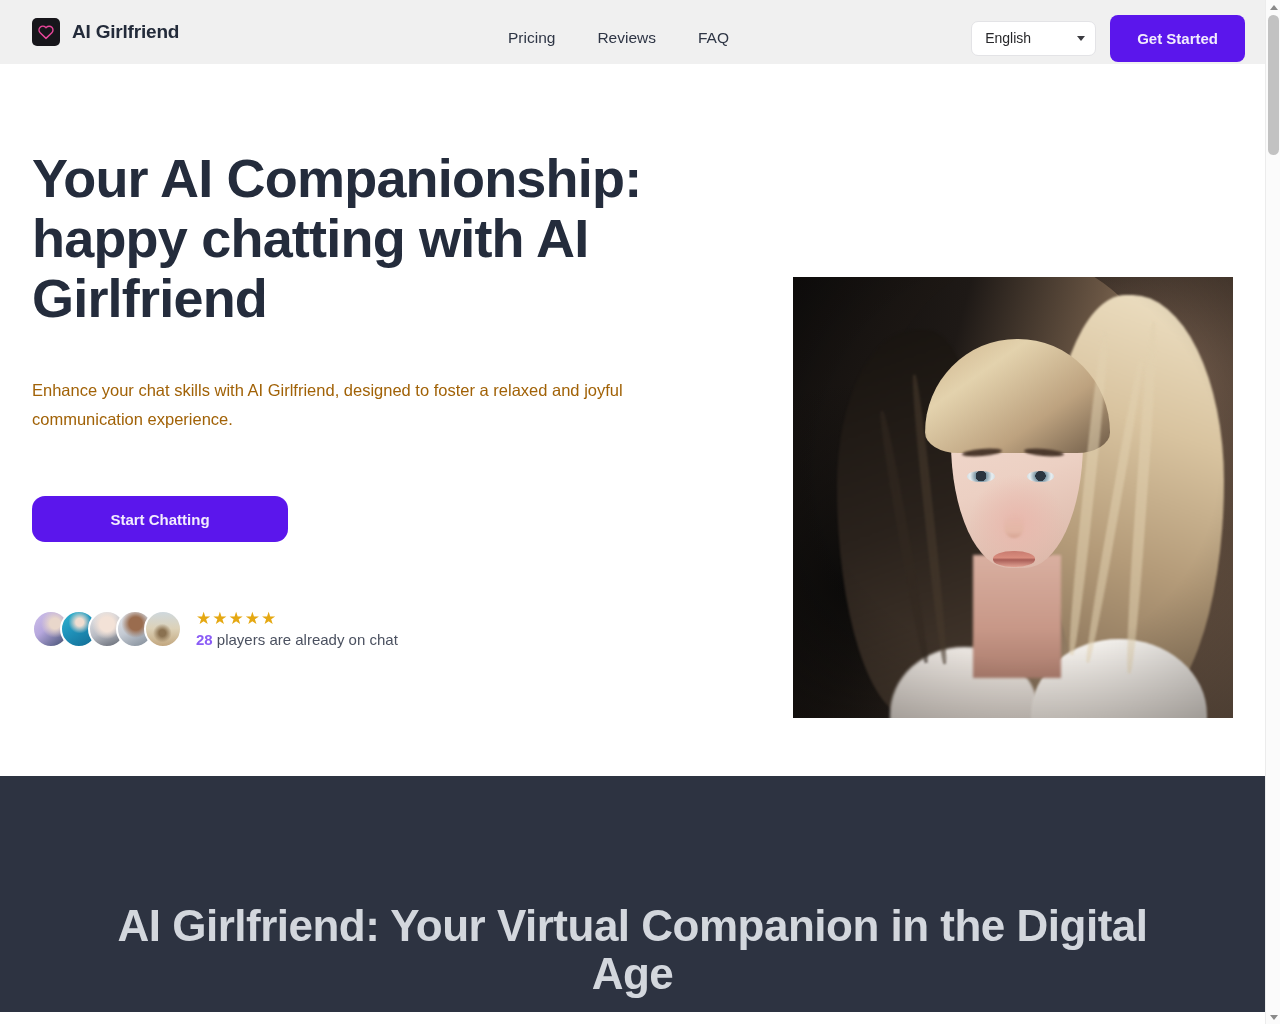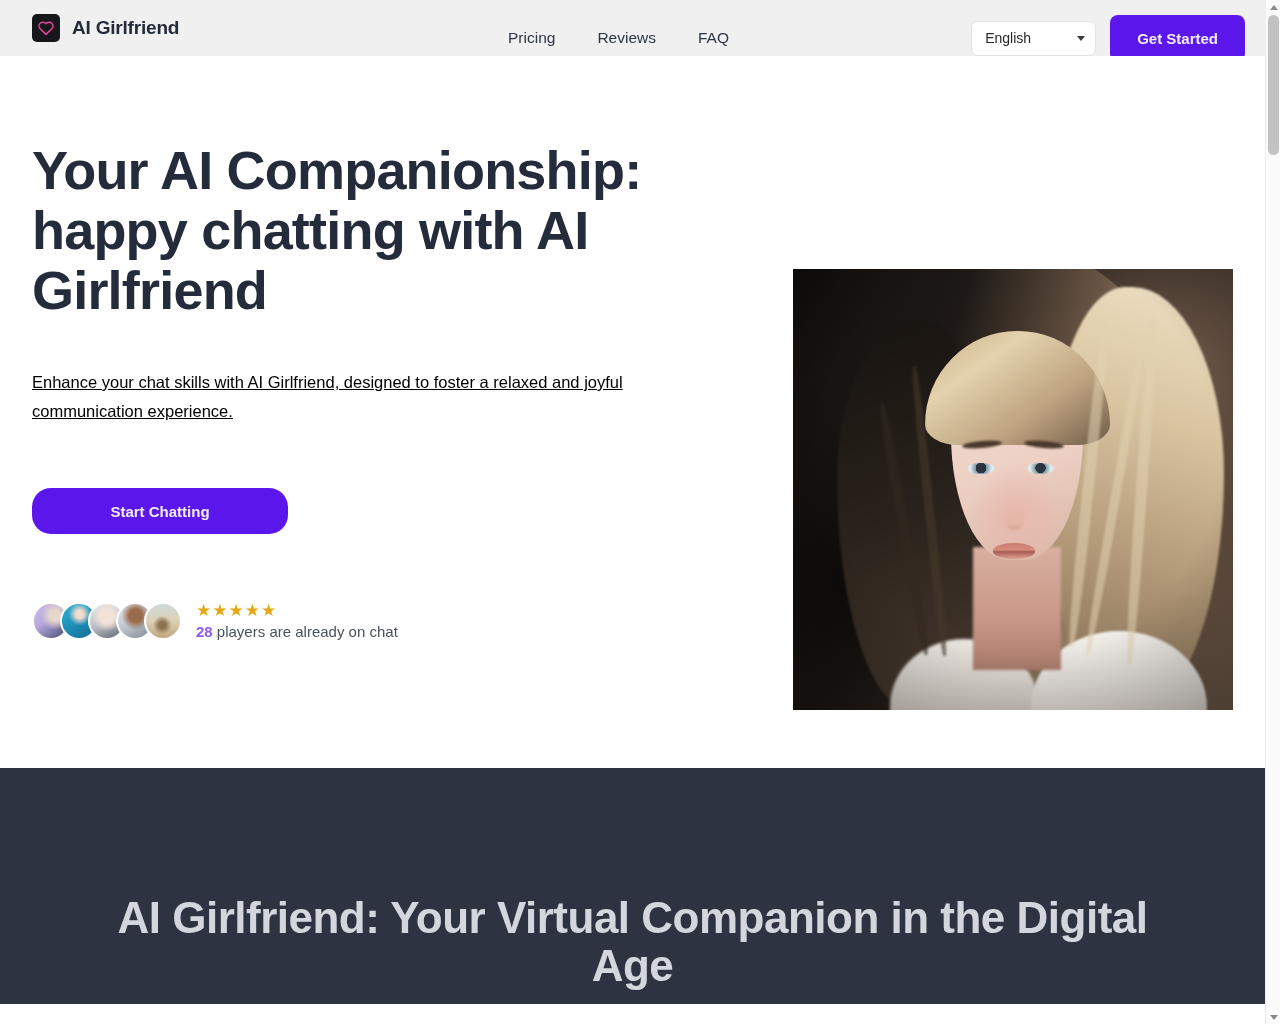--- a/index.html
+++ b/index.html
@@ -30,21 +30,21 @@
     top: 0; left: 0;
     width: 1265px;
     height: 1024px;
     overflow: hidden;
     background: #ffffff;
   }
 
   
   header.site-header {
     position: relative;
-    height: 56px;
+    height: 64px;
     background: #f0f0f0;
     display: flex;
     align-items: center;
     padding: 0 28px 0 32px;
   }
 
   .brand {
     display: flex;
     align-items: center;
     gap: 12px;
@@ -165,31 +165,30 @@
     font-weight: bold;
     color: #242c3c;
     letter-spacing: -0.8px;
     max-width: 680px;
   }
 
   p.hero-sub {
     margin-top: 48px;
     font-size: 16.5px;
     line-height: 29px;
-    color: #000000;
+    color: #a16207;
     max-width: 690px;
-    text-decoration: underline;
   }
 
   .btn-start-chatting {
     margin-top: 62px;
     display: block;
     width: 256px;
     height: 46px;
-    border-radius: 19px;
+    border-radius: 13px;
     font-size: 15px;
   }
 
   .social-proof {
     margin-top: 68px;
     display: flex;
     align-items: center;
     gap: 14px;
   }
 

